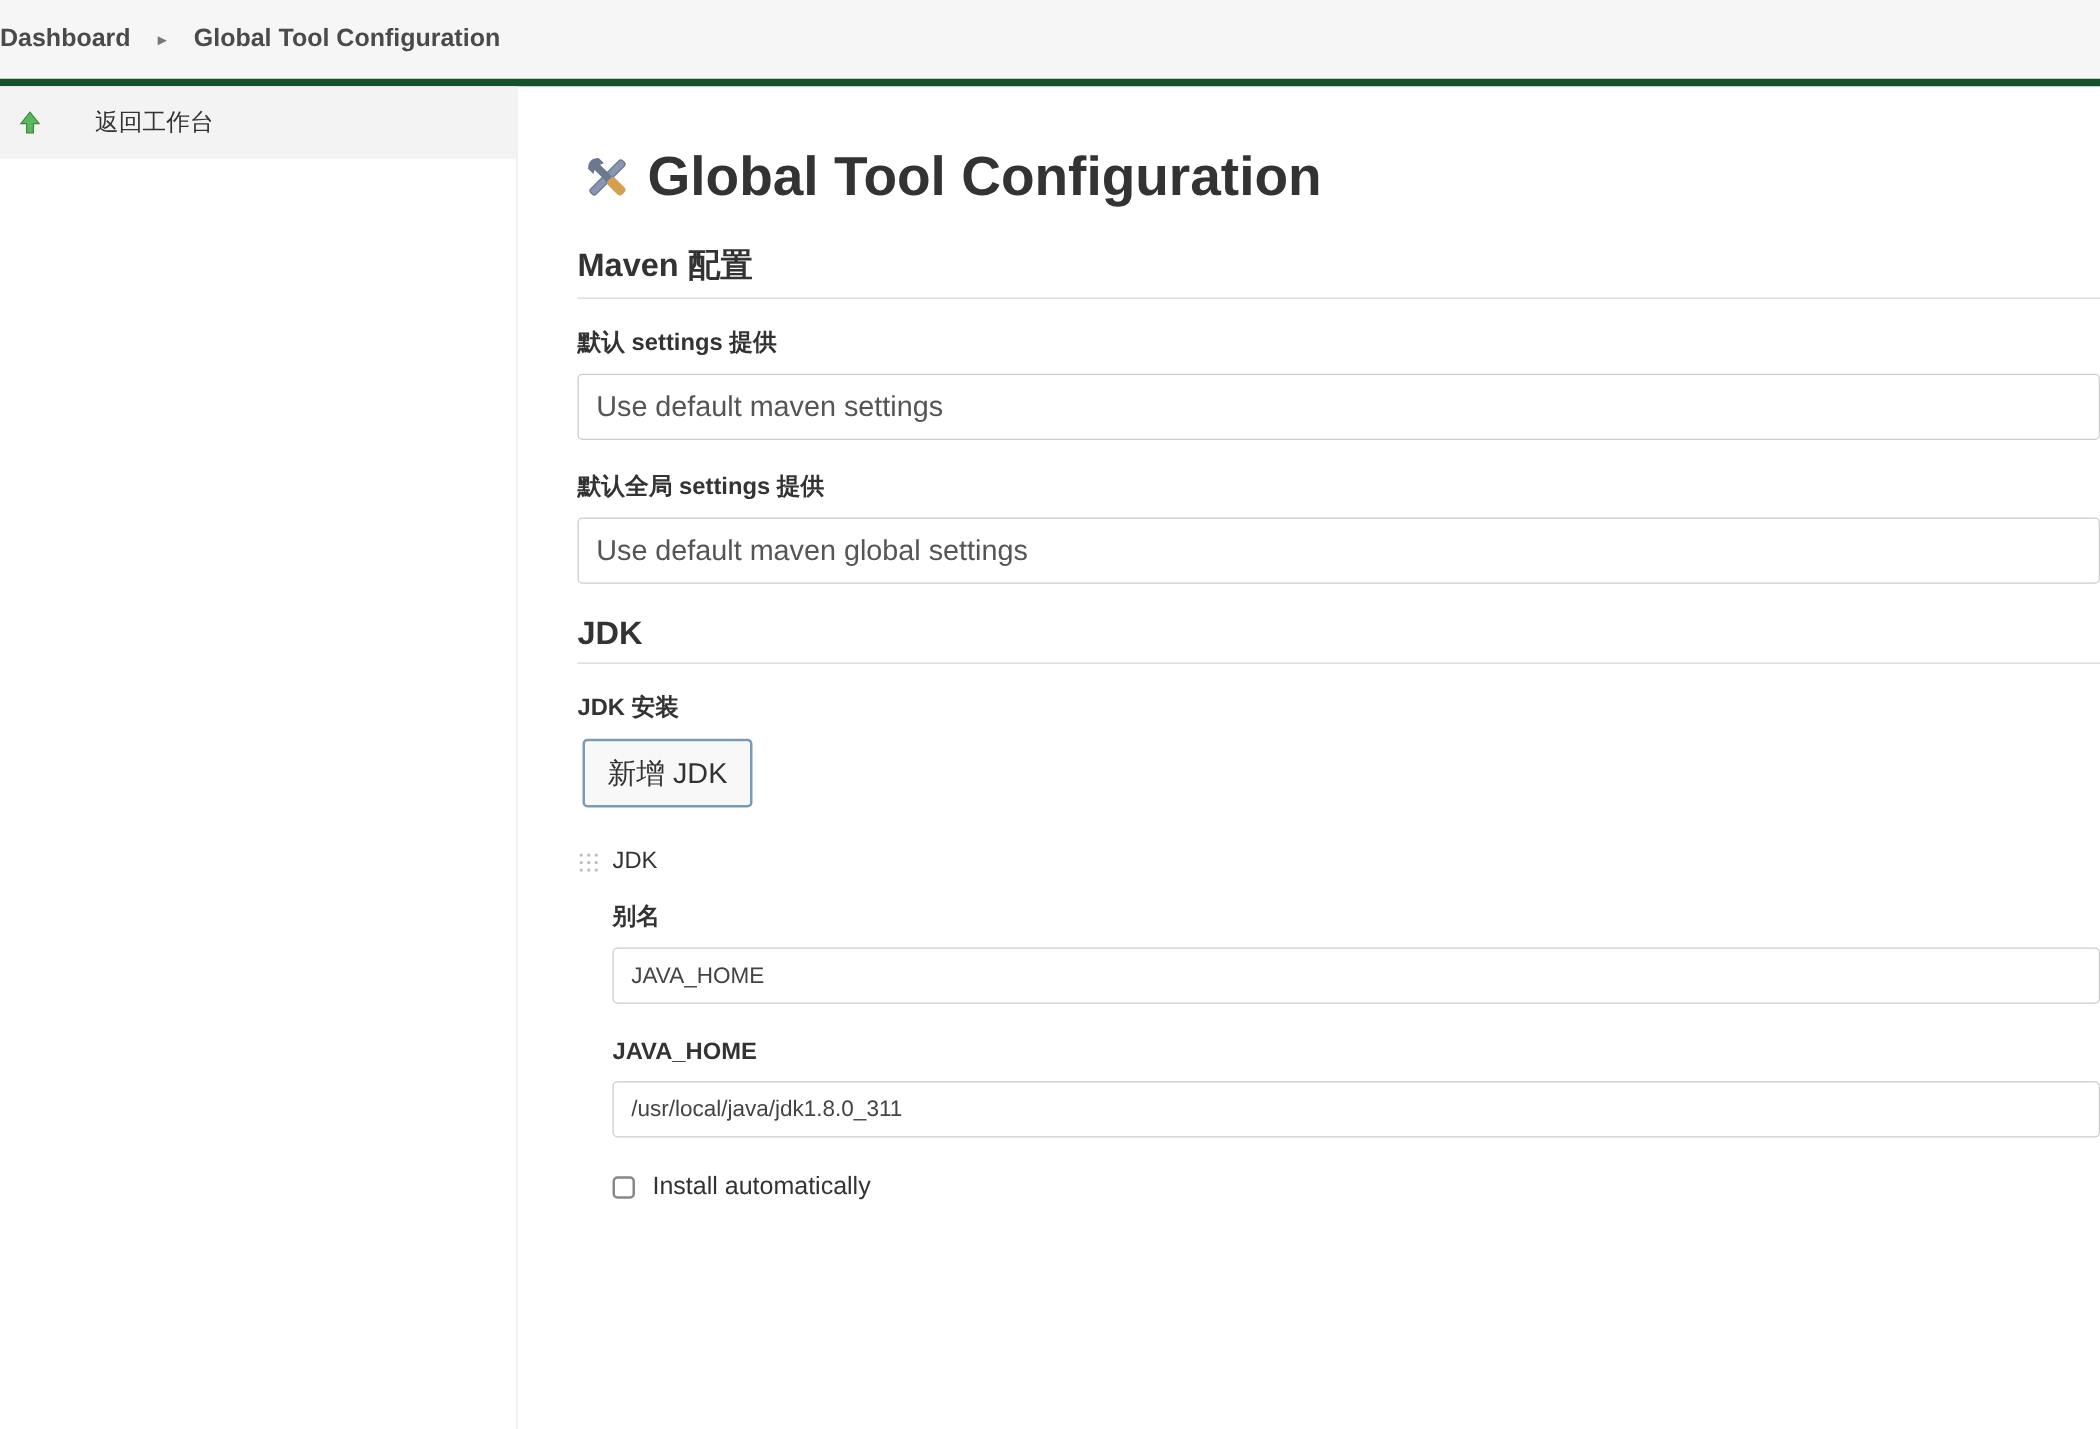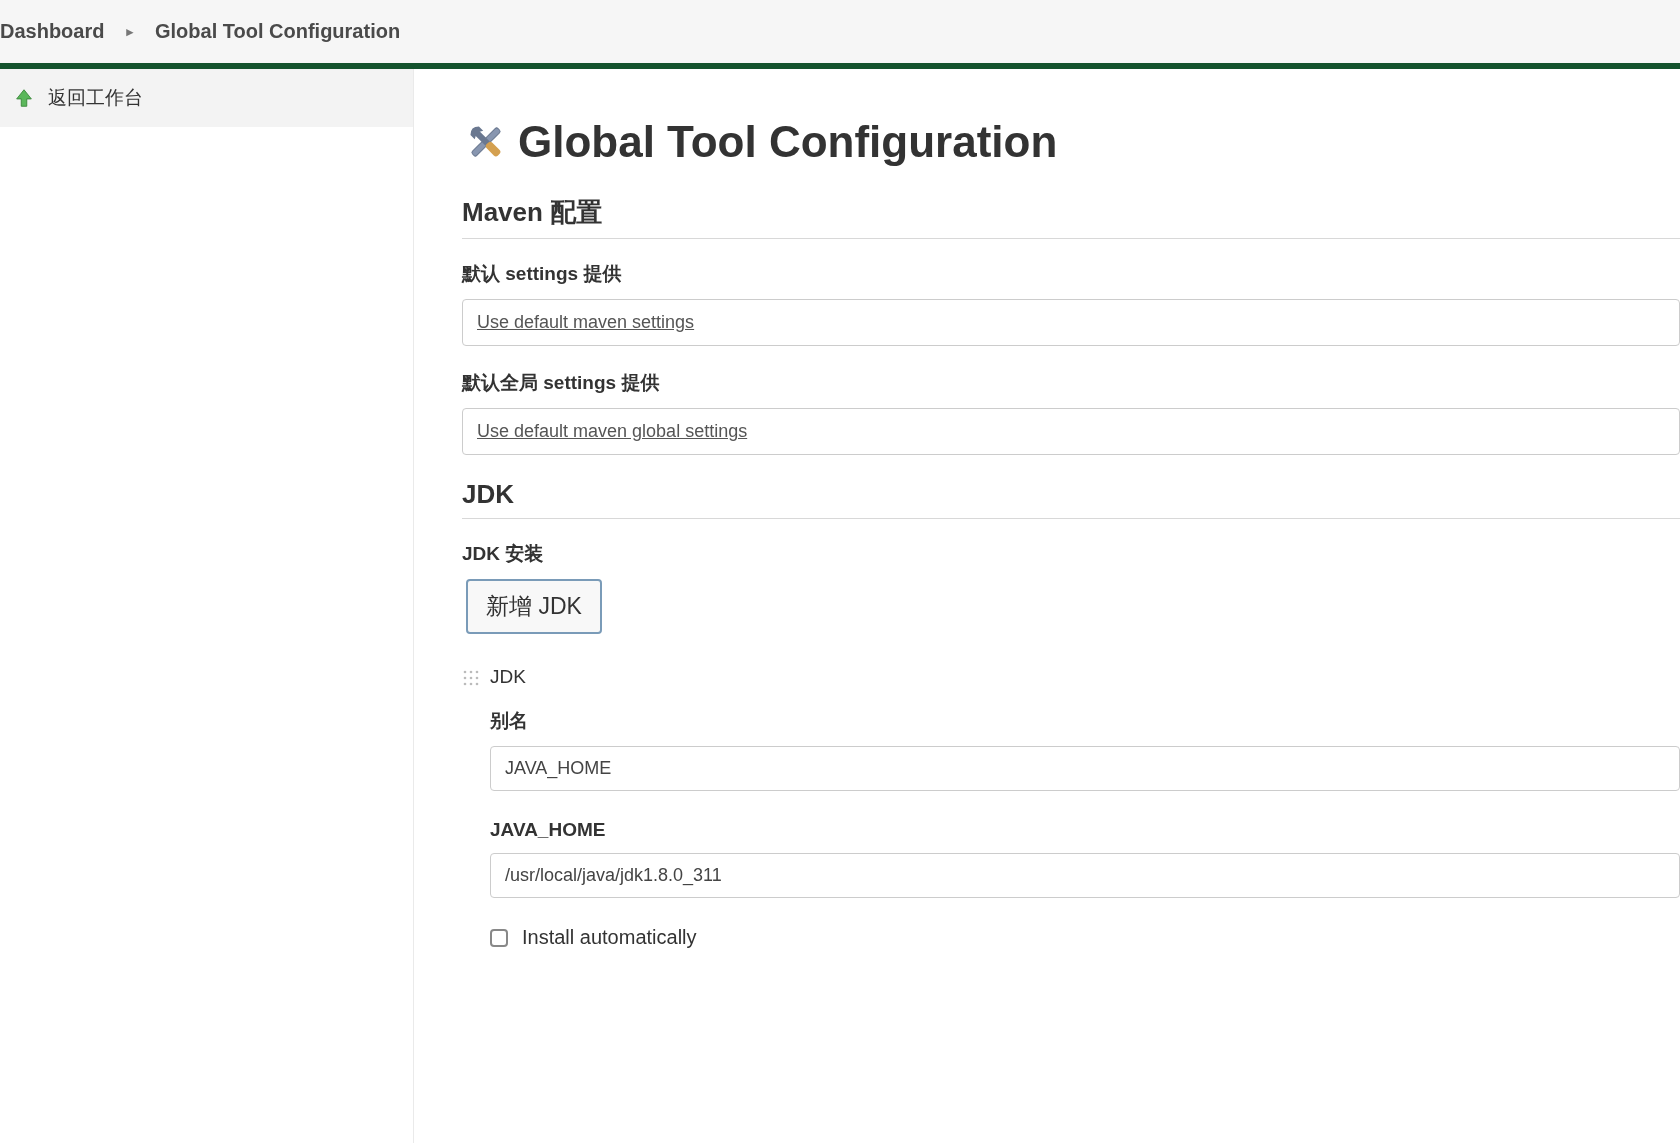--- a/index.html
+++ b/index.html
@@ -41,20 +41,21 @@
     .sidebar-item {
       display: flex;
       align-items: center;
       padding: 16px 12px;
       font-size: 19px;
       color: #333;
       cursor: pointer;
     }
     .sidebar-item.active {
       background: #f3f3f3;
+      gap: 28px;
     }
     .sidebar-icon {
       width: 24px;
       height: 24px;
       margin-right: 12px;
       display: inline-flex;
       align-items: center;
       justify-content: center;
     }
     .main {
@@ -89,27 +90,26 @@
       font-weight: 600;
       color: #333;
       margin-bottom: 12px;
     }
     .field-group {
       margin-bottom: 24px;
     }
     .select-field {
       width: 100%;
       padding: 12px 14px;
-      font-size: 18px;
+      font-size: 23px;
       border: 1px solid #ccc;
       border-radius: 4px;
       background: #fff;
       color: #555;
       text-align: left;
-      text-decoration: underline;
     }
     .jdk-section {
       margin-top: 20px;
     }
     .btn-add {
       display: inline-block;
       padding: 10px 18px;
       font-size: 23px;
       font-weight: 500;
       color: #333;

